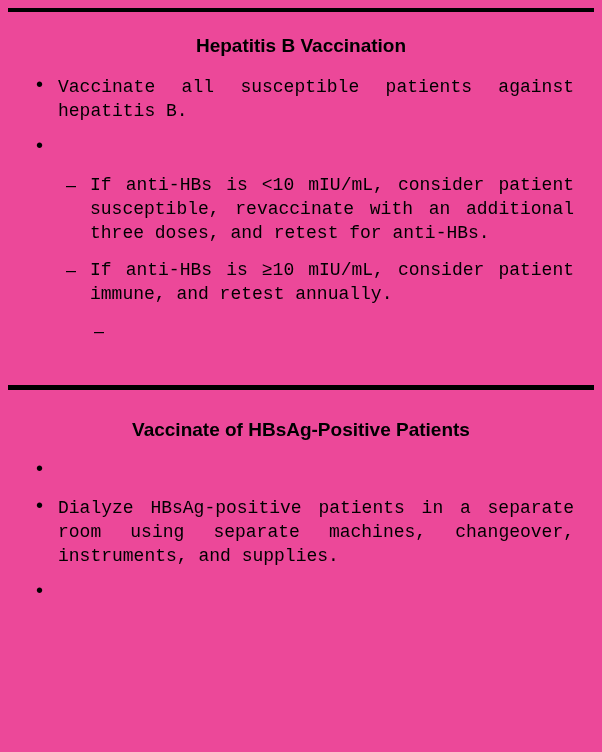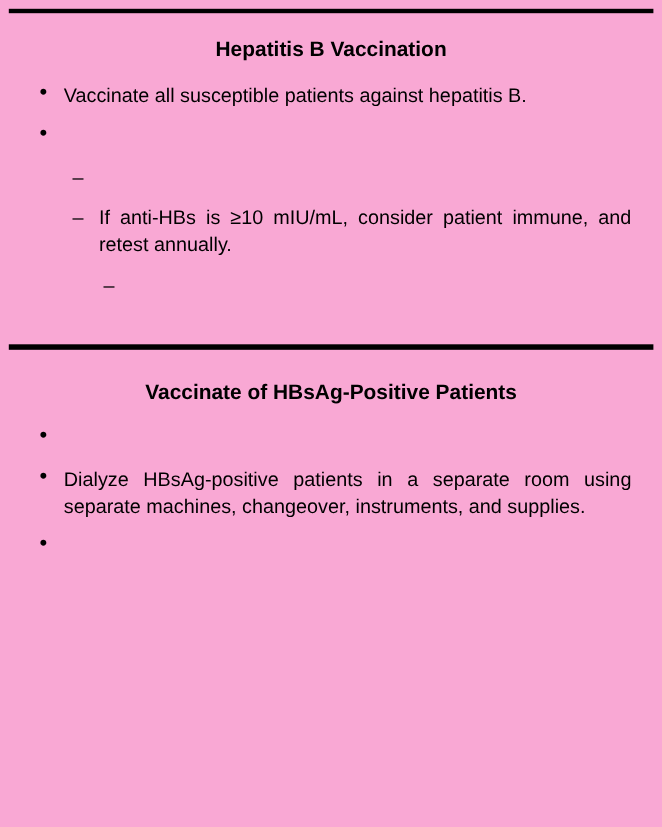--- a/index.html
+++ b/index.html
@@ -1,20 +1,20 @@
 <!DOCTYPE html>
 <html><head>
 <meta charset="utf-8">
 <style>
   * { box-sizing: border-box; }
   html, body { margin: 0; padding: 0; background: #ffffff; }
   .page {
     width: 602px;
     height: 752px;
-    background: #f9a8d4;
+    background: #ec4899;
     color: #000000;
     font-family: "Liberation Sans", sans-serif;
     padding: 8px 8px 0 8px;
     overflow: hidden;
   }
   .rule {
     height: 4px;
     background: #000000;
     width: 100%;
   }
@@ -42,20 +42,21 @@
   }
   .item .marker.bullet {
     font-size: 20px;
     position: relative;
     top: -3px;
   }
   .item .text {
     flex: 1 1 auto;
     text-align: justify;
     text-align-last: left;
+    font-family: Liberation Mono, monospace;
   }
   .l1 { padding-left: 28px; padding-right: 20px; }
   .l1 .marker { width: 22px; }
   .l2 { padding-left: 58px; padding-right: 20px; }
   .l2 .marker { width: 24px; }
   .l3 { padding-left: 86px; padding-right: 20px; }
   .l3 .marker { width: 22px; }
 </style>
 </head>
 <body>
@@ -71,20 +72,21 @@
       <span class="marker bullet">•</span>
       <div class="text">Vaccinate all susceptible patients against hepatitis B.</div>
     </div>
 
     <div class="item l1">
       <span class="marker bullet">•</span>
     </div>
 
     <div class="item l2">
       <span class="marker dash">–</span>
+      <div class="text">If anti-HBs is &lt;10 mIU/mL, consider patient susceptible, revaccinate with an additional three doses, and retest for anti-HBs.</div>
     </div>
 
     <div class="item l2">
       <span class="marker dash">–</span>
       <div class="text">If anti-HBs is ≥10 mIU/mL, consider patient immune, and retest annually.</div>
     </div>
 
     <div class="item l3">
       <span class="marker dash">–</span>
     </div>

